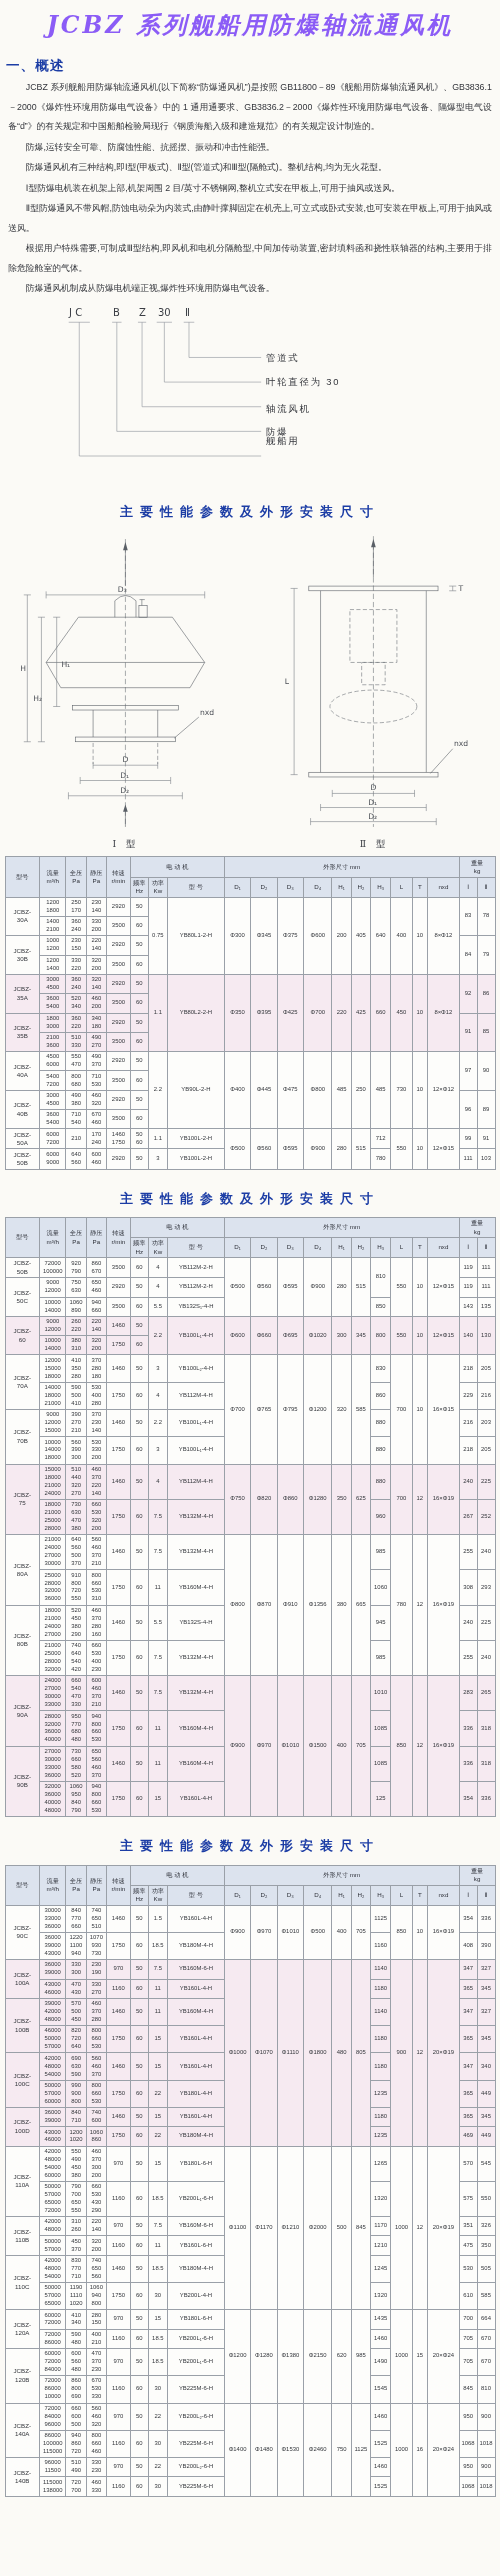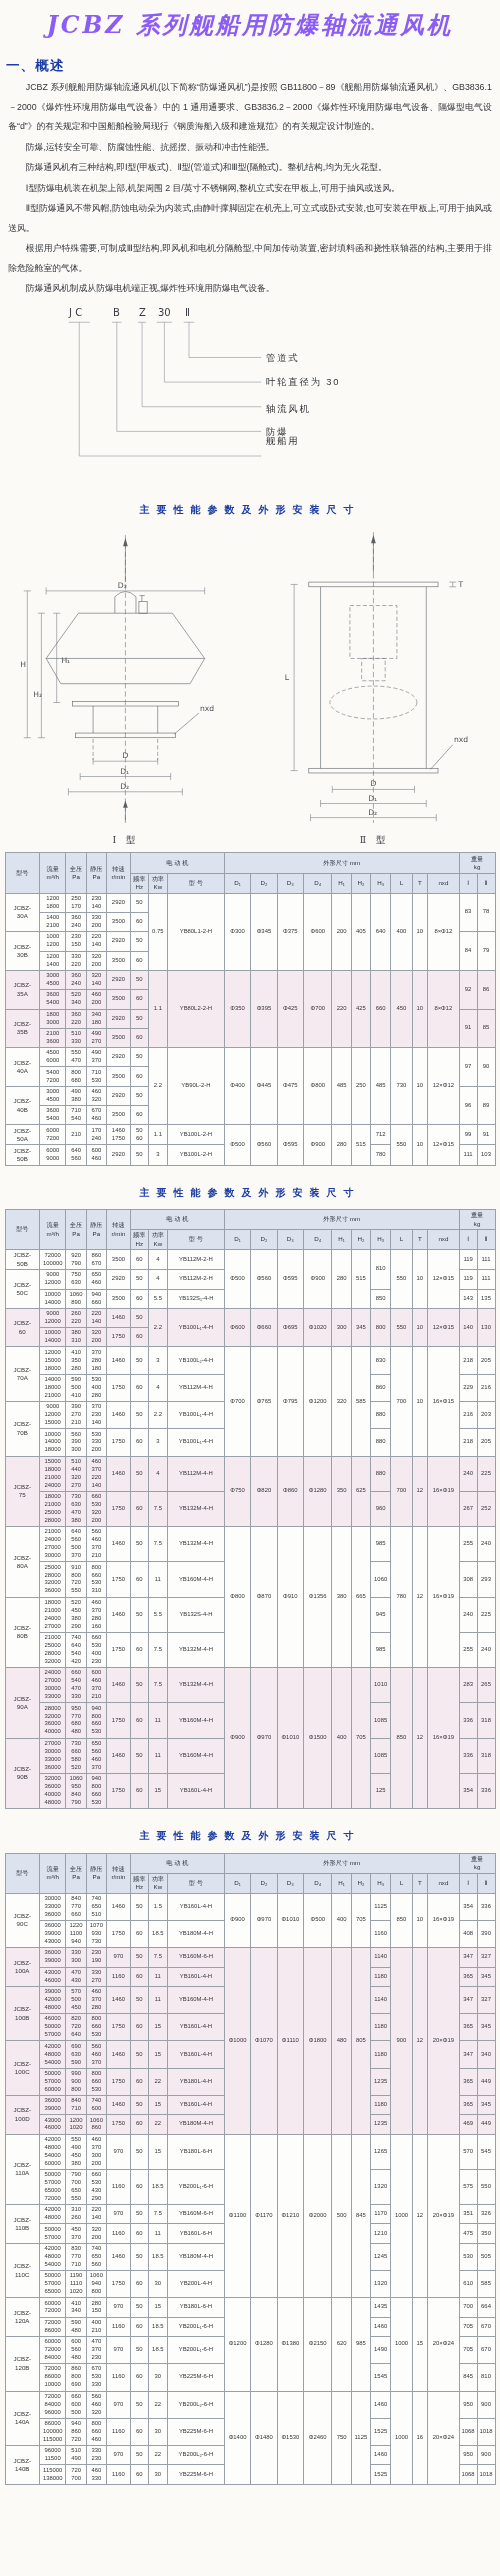--- a/index.html
+++ b/index.html
@@ -22,21 +22,21 @@
     text-indent:2em;color:#33353b;text-align:justify;
   }
   
   .model-diagram{position:relative;height:176px;margin:8.2px 0 0 0;}
   .model-diagram svg{position:absolute;left:0;top:0;}
   .code-part{position:absolute;top:0;font-size:10px;color:#3a3d44;font-family:"DejaVu Sans",sans-serif;}
   .diag-label{position:absolute;left:266px;font-size:9.4px;color:#33353b;letter-spacing:1.8px;}
   
   .perf-heading{
     margin:20px 0 9.4px;text-align:center;
-    font-size:10px;font-weight:bold;color:#1c3da5;letter-spacing:7px;
+    font-size:13px;font-weight:bold;color:#1c3da5;letter-spacing:7px;
   }
   
   .figures{display:flex;justify-content:space-between;padding:0 4.7px;margin-bottom:5.9px;}
   .figure{width:242px;text-align:center;}
   .figure svg{display:block;}
   .fig-cap{font-size:9.4px;color:#3a3d44;margin-top:1.2px;letter-spacing:3.5px;font-family:"DejaVu Serif",serif;}
   .dim-text{font-family:"DejaVu Sans",sans-serif;font-size:13px;fill:#4a4e55;}
   .draw{stroke:#5a5f66;fill:none;stroke-width:1;}
   .dash{stroke:#6a6f76;fill:none;stroke-width:1;stroke-dasharray:7 4;}
   .dashf{stroke:#6a6f76;fill:none;stroke-width:1;stroke-dasharray:9 5;}

